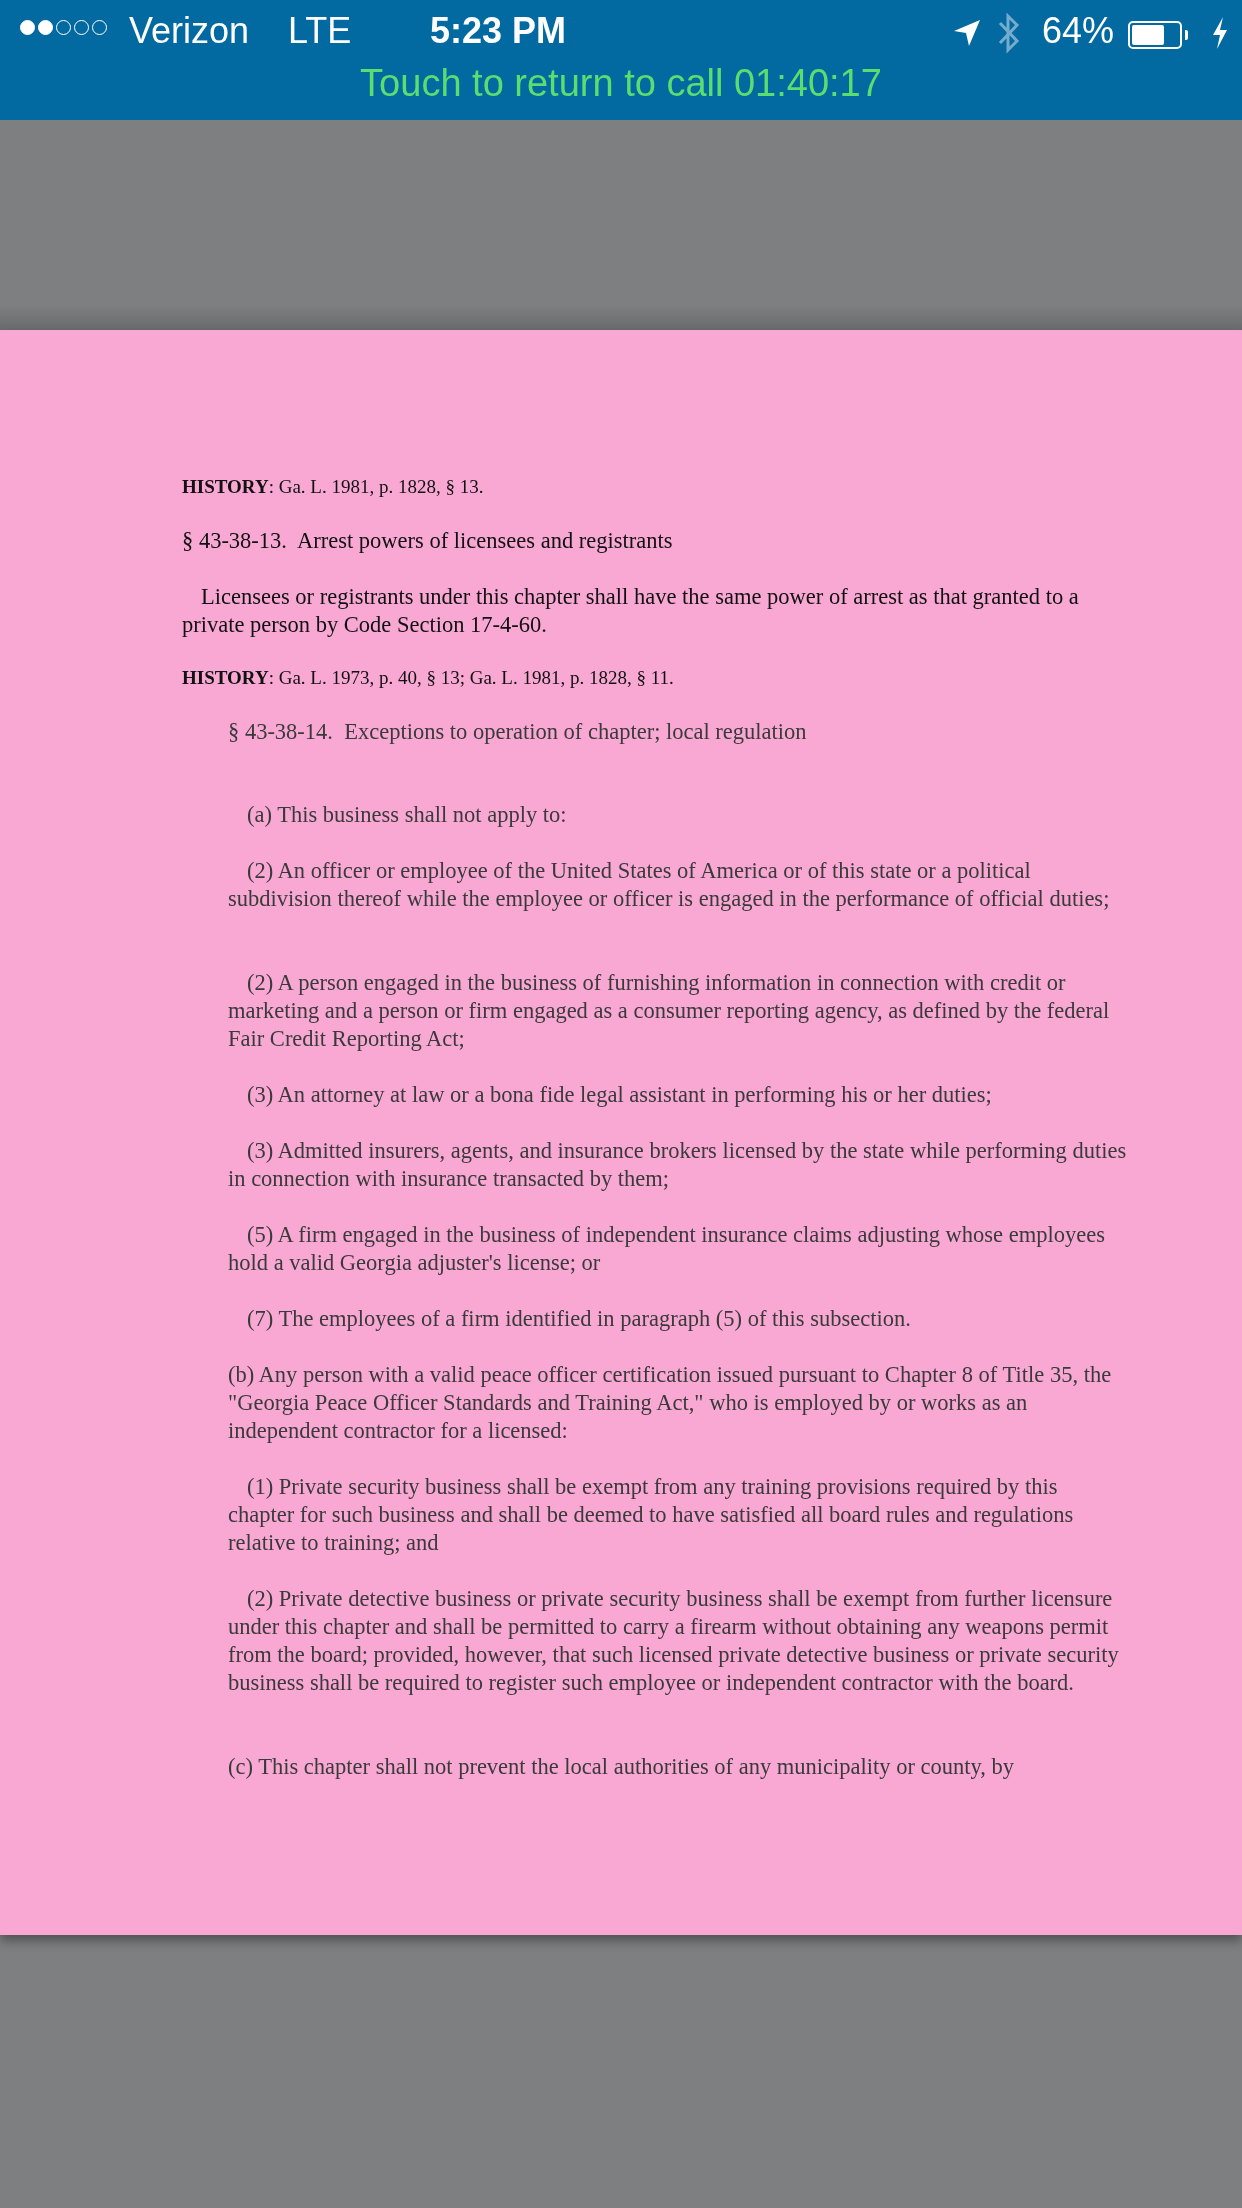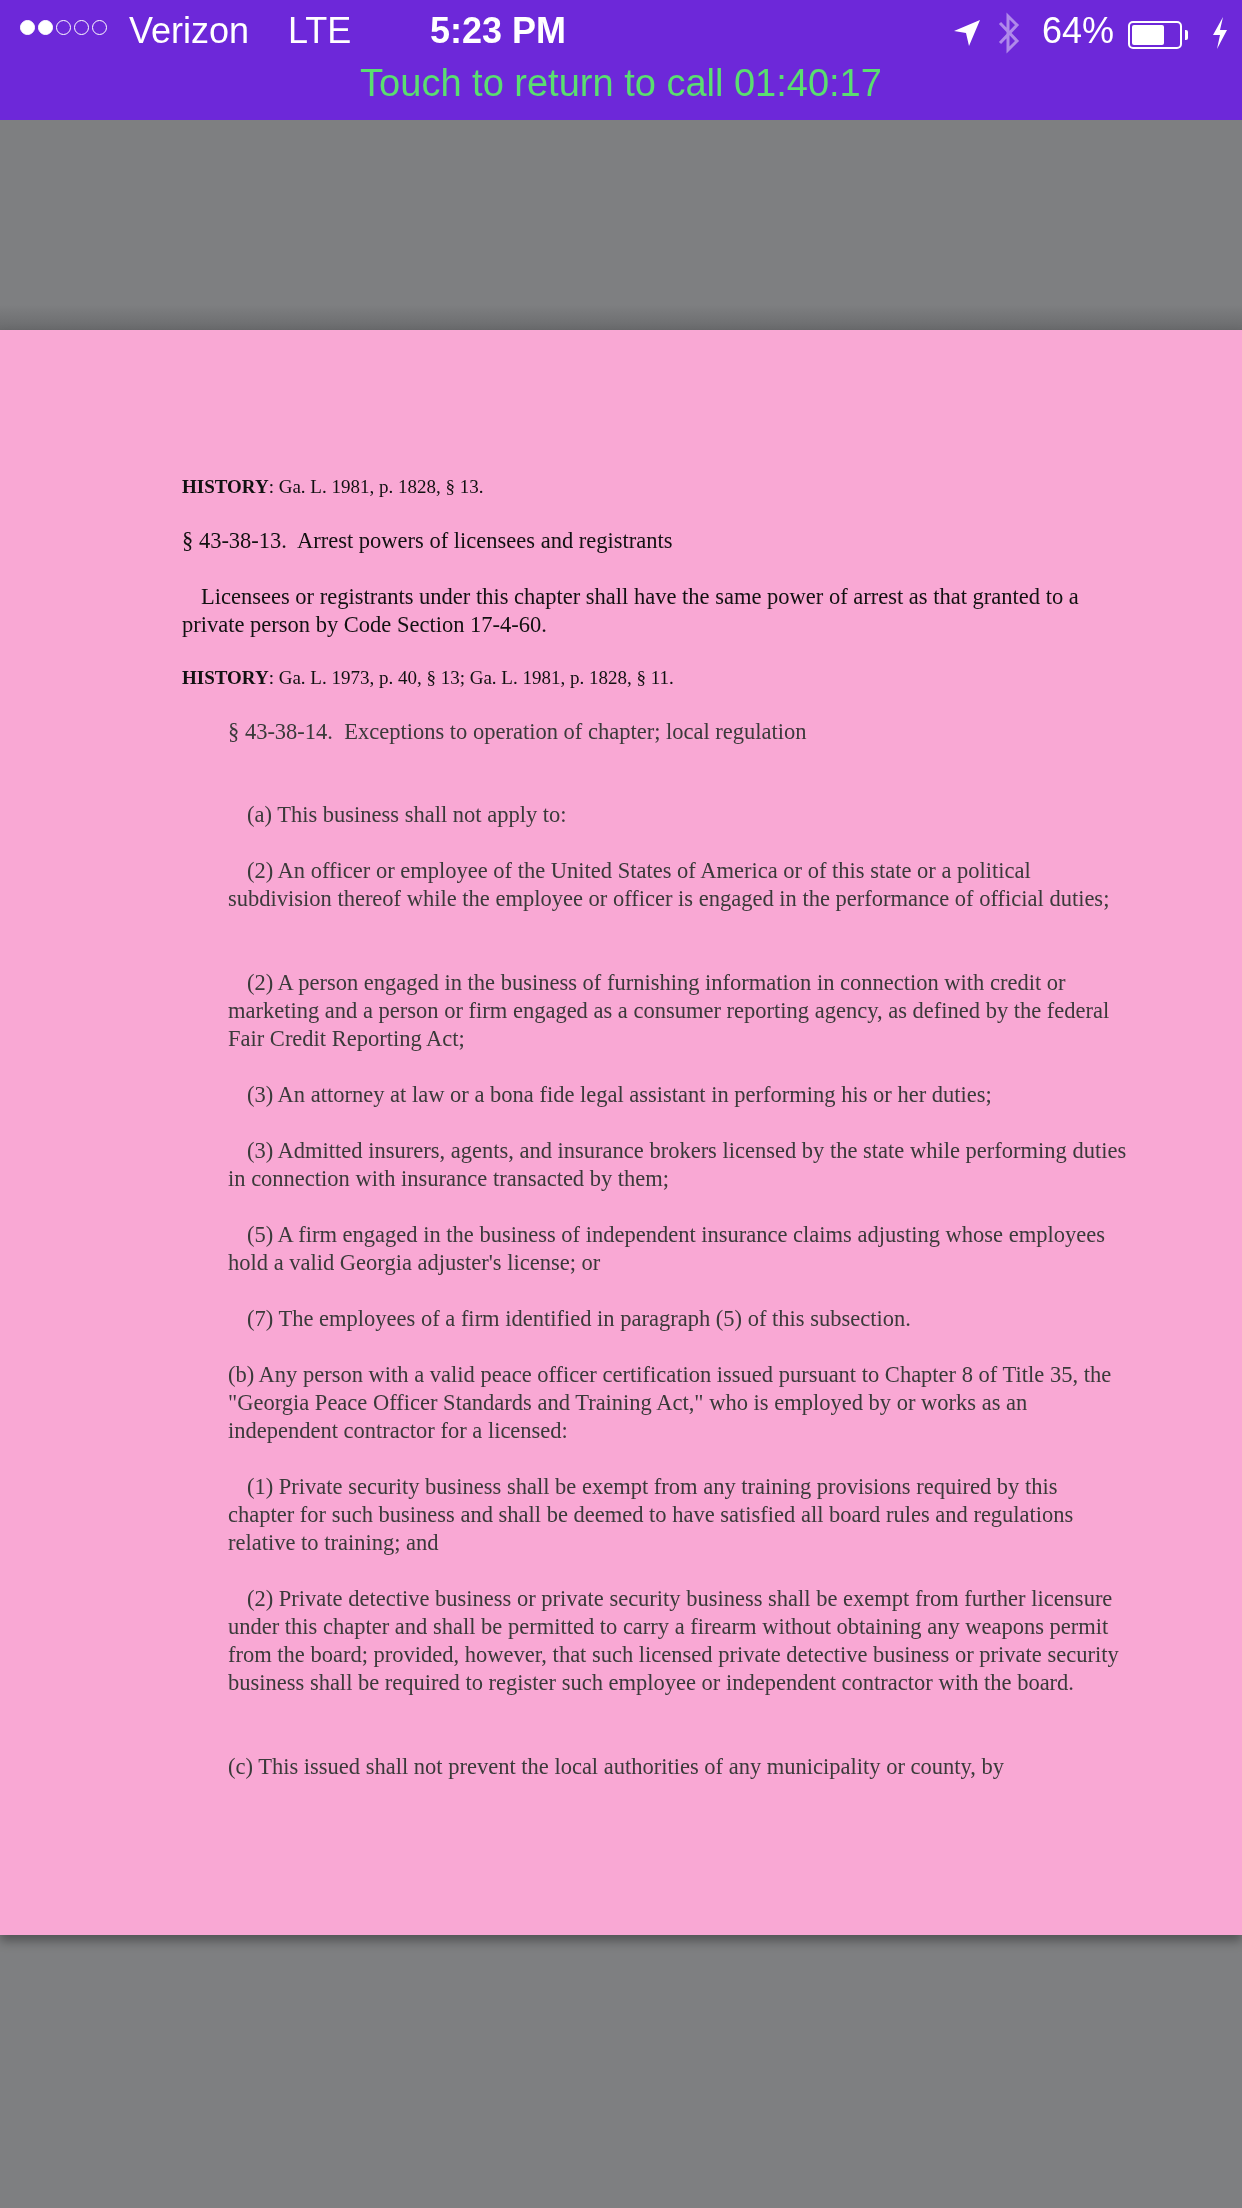--- a/index.html
+++ b/index.html
@@ -3,21 +3,21 @@
 <meta charset="utf-8">
 <style>
   html, body { margin:0; padding:0; }
   body {
     width:1242px; height:2208px; overflow:hidden; position:relative;
     background:#7e7f81;
     font-family:"Liberation Serif", serif;
   }
   .statusbar {
     position:absolute; left:0; top:0; width:1242px; height:120px;
-    background:#6d28d9;
+    background:#0369a1;
   }
   .sb-row { position:absolute; top:6px; left:0; width:1242px; height:50px; color:#fff;
     font-family:"Liberation Sans", sans-serif; }
   .signal { position:absolute; left:20px; top:14px; display:flex; gap:3px; }
   .dot { width:15px; height:15px; border-radius:50%; border:1.5px solid #fff; box-sizing:border-box; }
   .dot.filled { background:#fff; }
   .carrier { position:absolute; left:129px; top:4px; font-size:36px; font-weight:500; }
   .network { position:absolute; left:288px; top:4px; font-size:36px; }
   .time { position:absolute; left:0; width:996px; top:4px; text-align:center; font-size:36px; font-weight:bold; }
   .loc { position:absolute; left:952px; top:12px; }
@@ -98,15 +98,15 @@
     <p class="p gray indent" style="top:751px;">(3) An attorney at law or a bona fide legal assistant in performing his or her duties;</p>
     <p class="p gray indent" style="top:807px;">(3) Admitted insurers, agents, and insurance brokers licensed by the state while performing duties in connection with insurance transacted by them;</p>
     <p class="p gray indent" style="top:891px;">(5) A firm engaged in the business of independent insurance claims adjusting whose employees hold a valid Georgia adjuster's license; or</p>
     <p class="p gray indent" style="top:975px;">(7) The employees of a firm identified in paragraph (5) of this subsection.</p>
 
     <p class="p gray" style="top:1031px;">(b) Any person with a valid peace officer certification issued pursuant to Chapter 8 of Title 35, the "Georgia Peace Officer Standards and Training Act," who is employed by or works as an independent contractor for a licensed:</p>
 
     <p class="p gray indent" style="top:1143px;">(1) Private security business shall be exempt from any training provisions required by this chapter for such business and shall be deemed to have satisfied all board rules and regulations relative to training; and</p>
     <p class="p gray indent" style="top:1255px;">(2) Private detective business or private security business shall be exempt from further licensure under this chapter and shall be permitted to carry a firearm without obtaining any weapons permit from the board; provided, however, that such licensed private detective business or private security business shall be required to register such employee or independent contractor with the board.</p>
 
-    <p class="p gray" style="top:1423px;">(c) This issued shall not prevent the local authorities of any municipality or county, by</p>
+    <p class="p gray" style="top:1423px;">(c) This chapter shall not prevent the local authorities of any municipality or county, by</p>
   </div>
 </div>
 
 </body></html>

